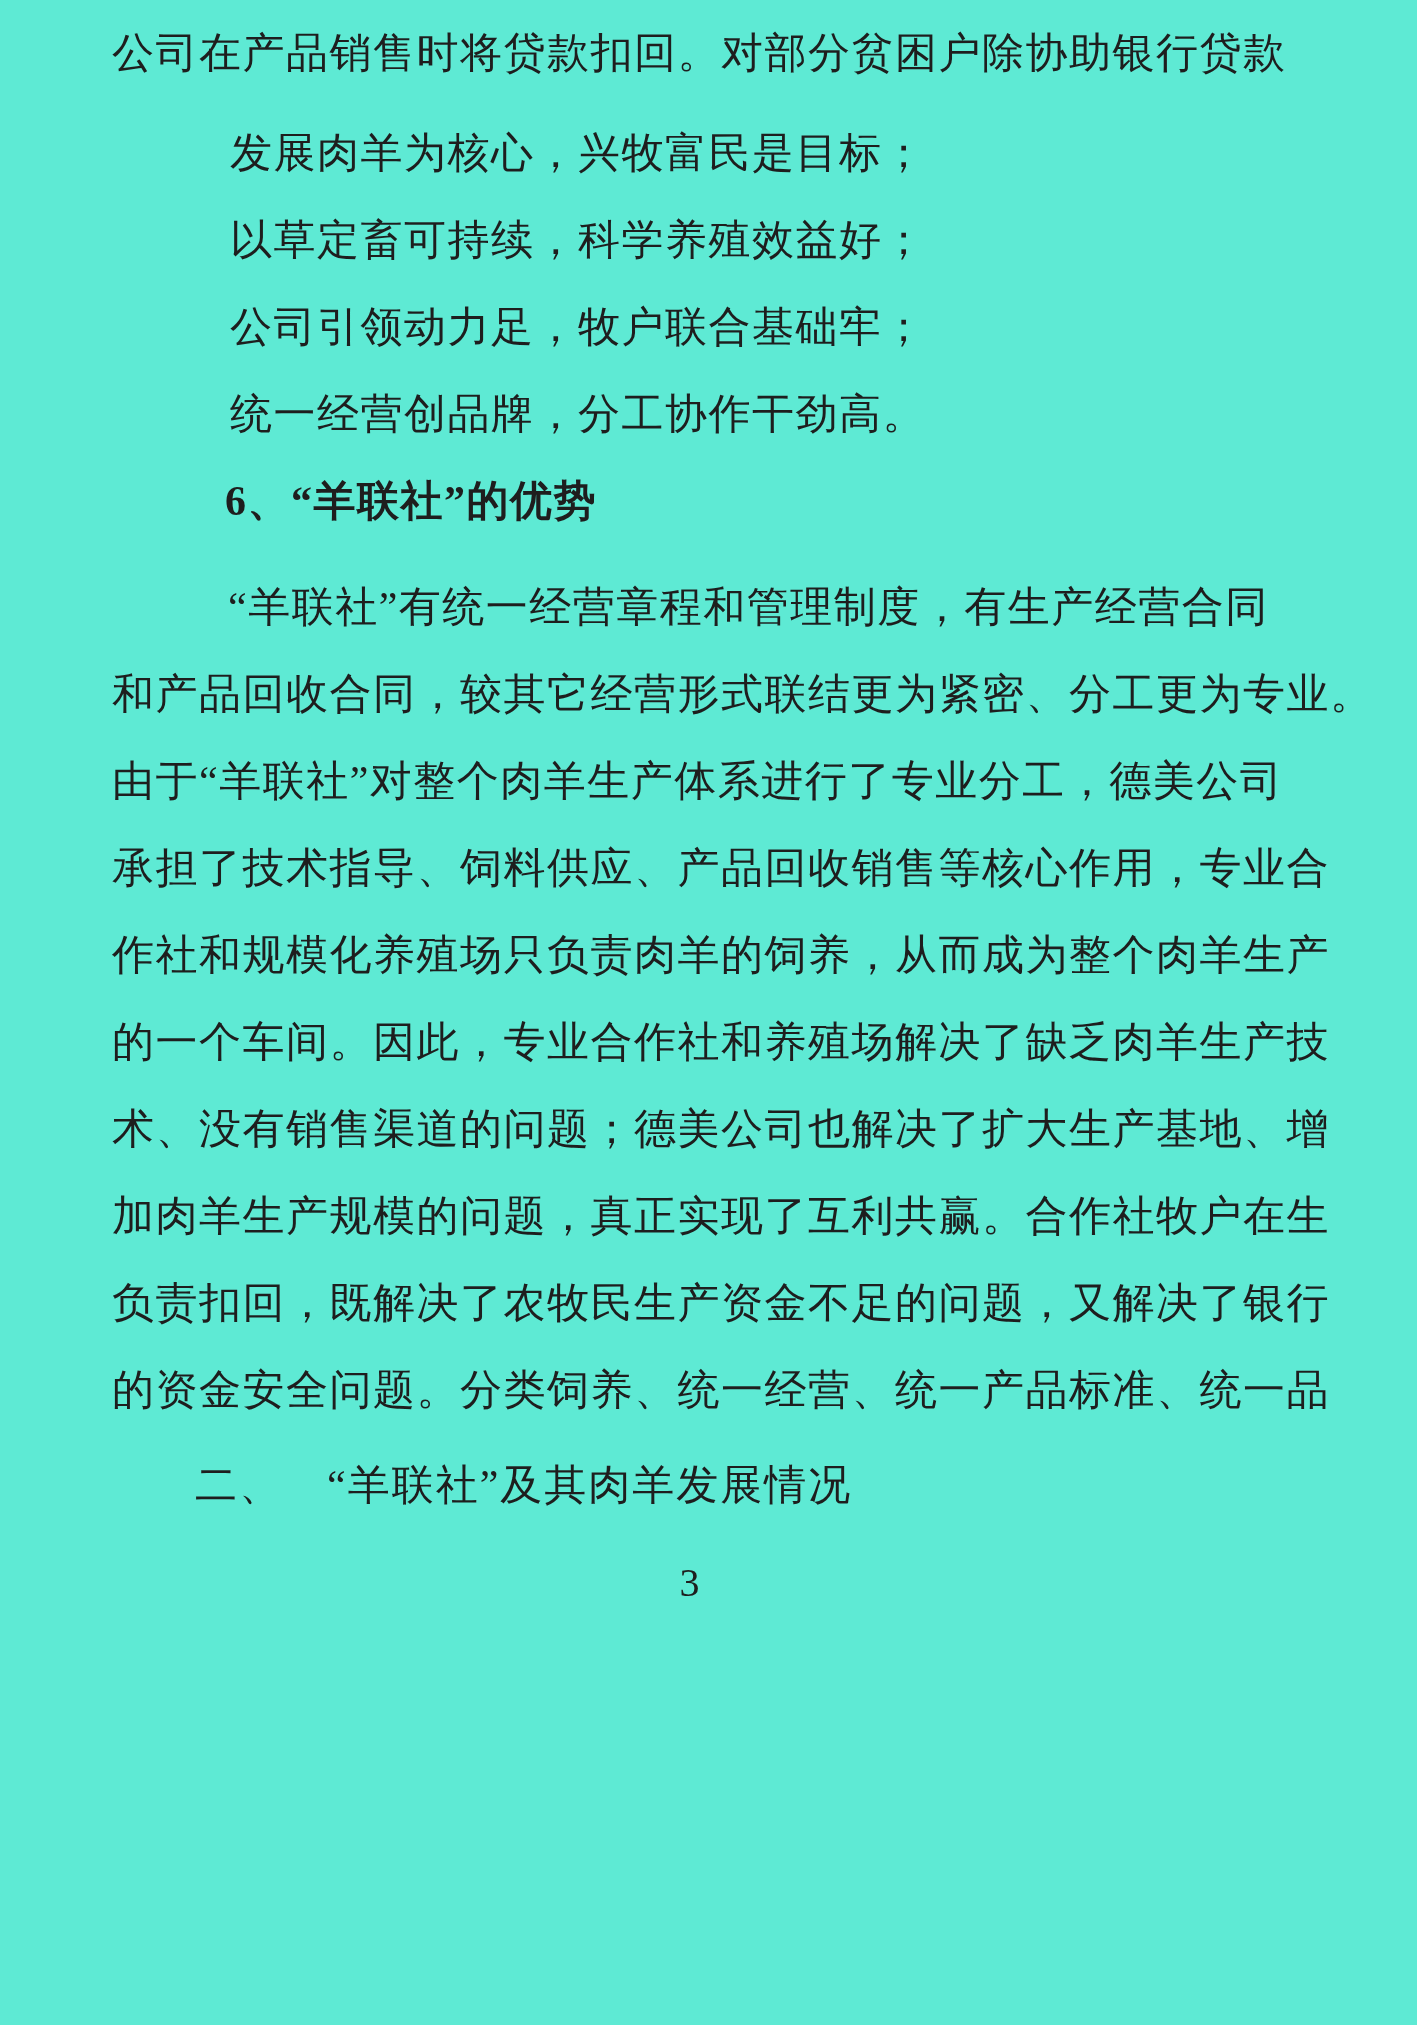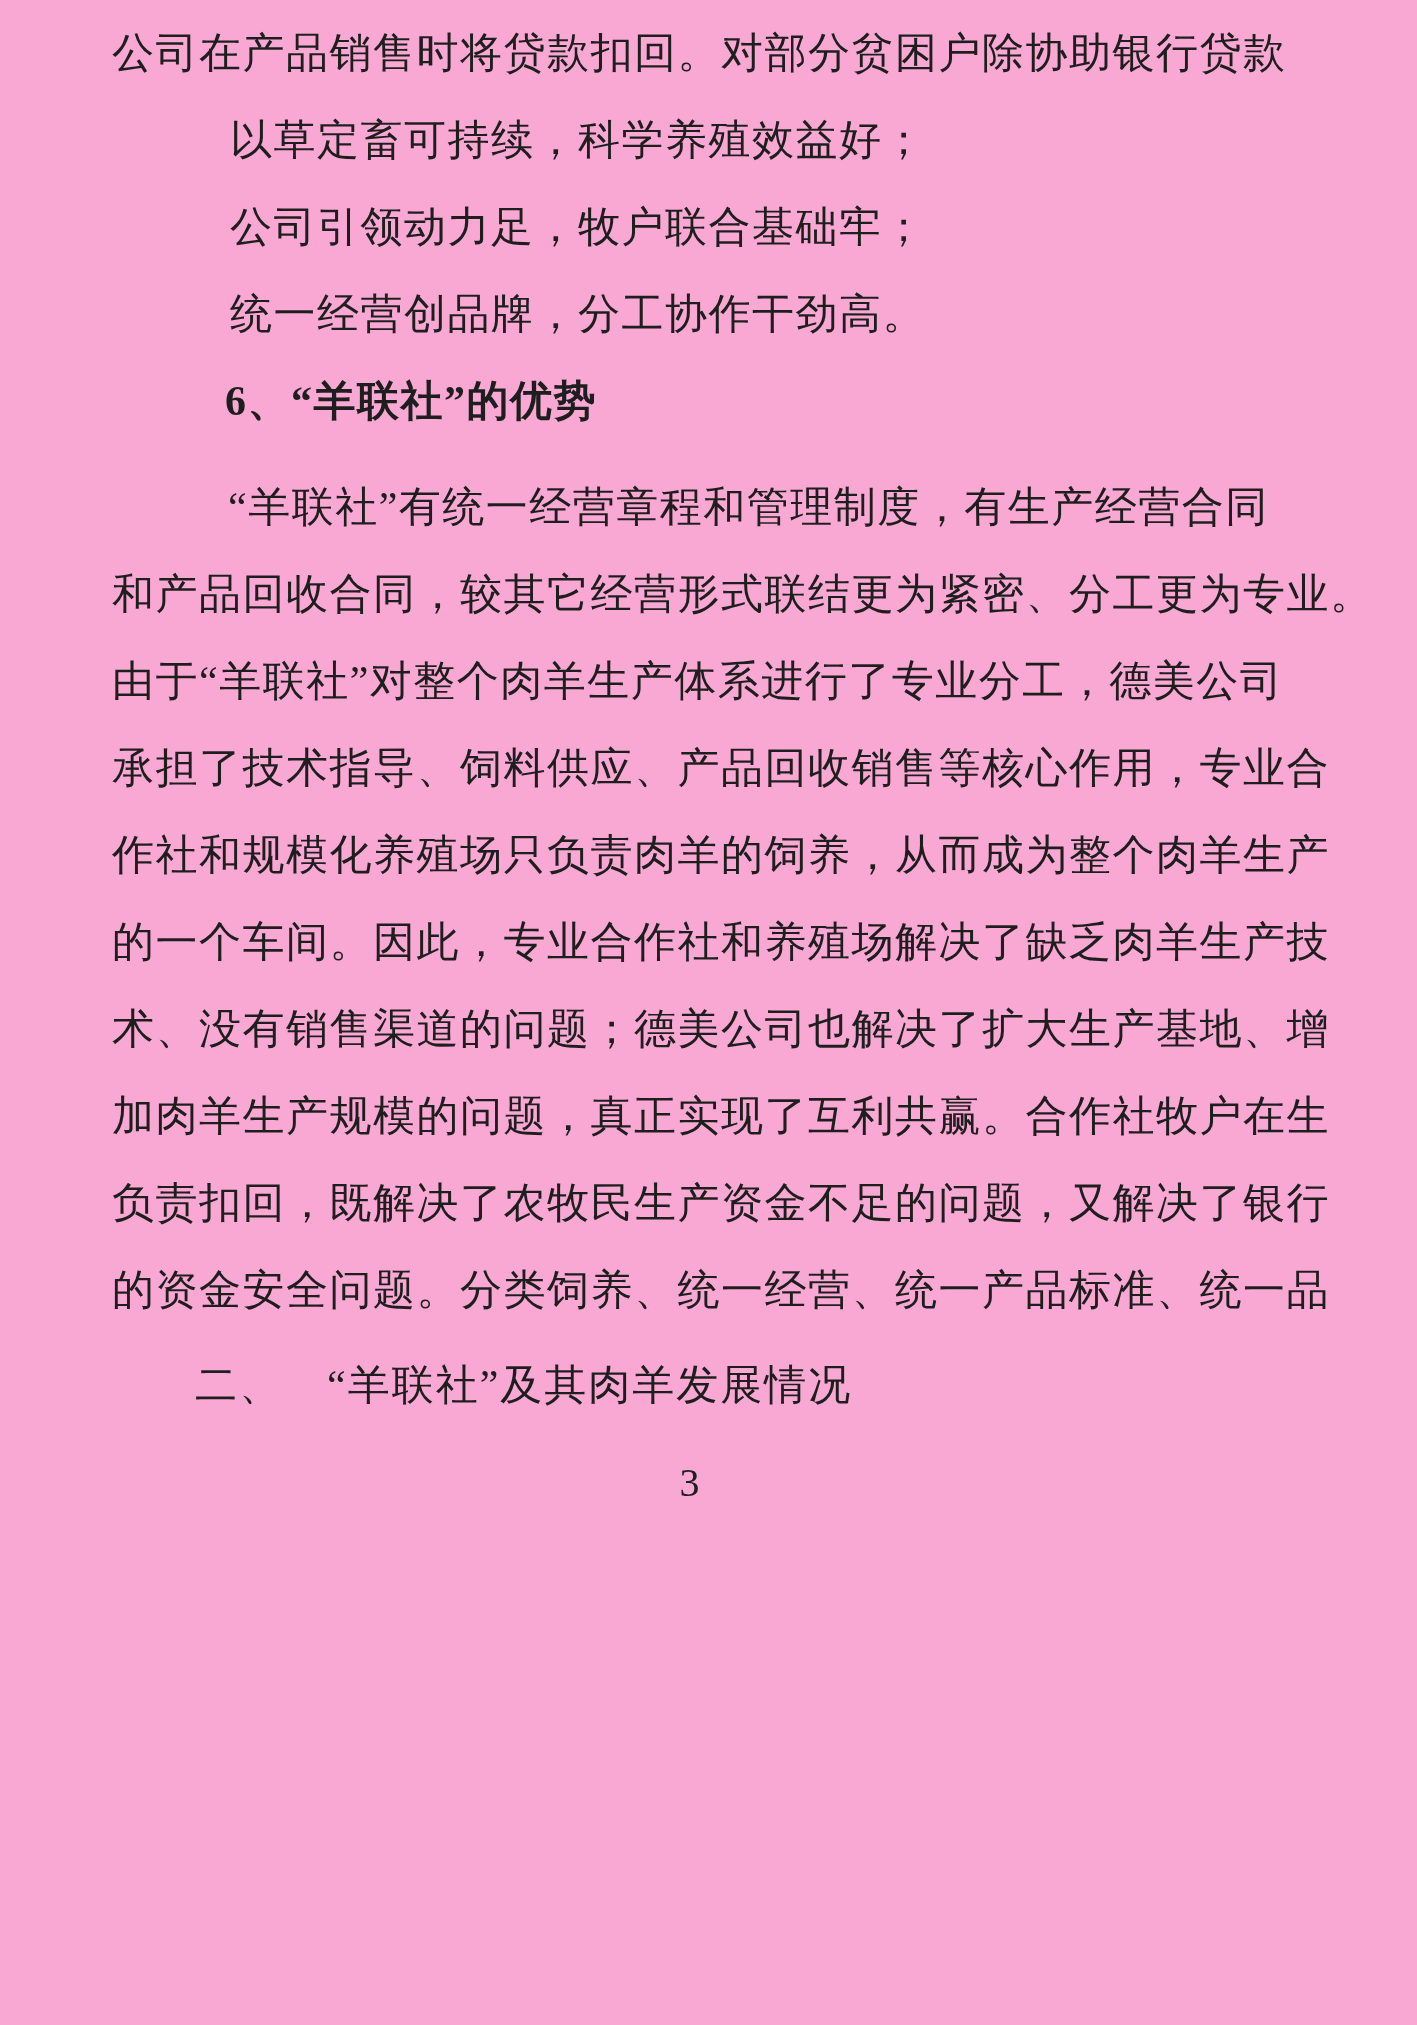--- a/index.html
+++ b/index.html
@@ -1,20 +1,20 @@
 <!DOCTYPE html>
 <html><head>
 <meta charset="utf-8">
 <style>
   html, body { margin: 0; padding: 0; }
   .page {
     position: relative;
     width: 1417px;
     height: 2025px;
-    background: #f9a8d4;
+    background: #5eead4;
     font-family: "Liberation Serif", "DejaVu Serif", serif;
     color: #1e1e1e;
     overflow: hidden;
     box-sizing: border-box;
   }
   .content {
     padding: 10px 150px 0 112px;
   }
   .line {
     font-size: 42px;
@@ -46,20 +46,21 @@
 </style>
 </head>
 <body>
 
 <div class="page">
   <div class="content">
 
     <div class="line">公司在产品销售时将贷款扣回。对部分贫困户除协助银行贷款</div>
 
 
+    <div class="line poem-line poem-first">发展肉羊为核心，兴牧富民是目标；</div>
     <div class="line poem-line">以草定畜可持续，科学养殖效益好；</div>
     <div class="line poem-line">公司引领动力足，牧户联合基础牢；</div>
     <div class="line poem-line">统一经营创品牌，分工协作干劲高。</div>
 
     <div class="line heading">6、“羊联社”的优势</div>
 
     <div class="line para-first-line para-start">“羊联社”有统一经营章程和管理制度，有生产经营合同</div>
     <div class="line">和产品回收合同，较其它经营形式联结更为紧密、分工更为专业。</div>
     <div class="line">由于“羊联社”对整个肉羊生产体系进行了专业分工，德美公司</div>
     <div class="line">承担了技术指导、饲料供应、产品回收销售等核心作用，专业合</div>

